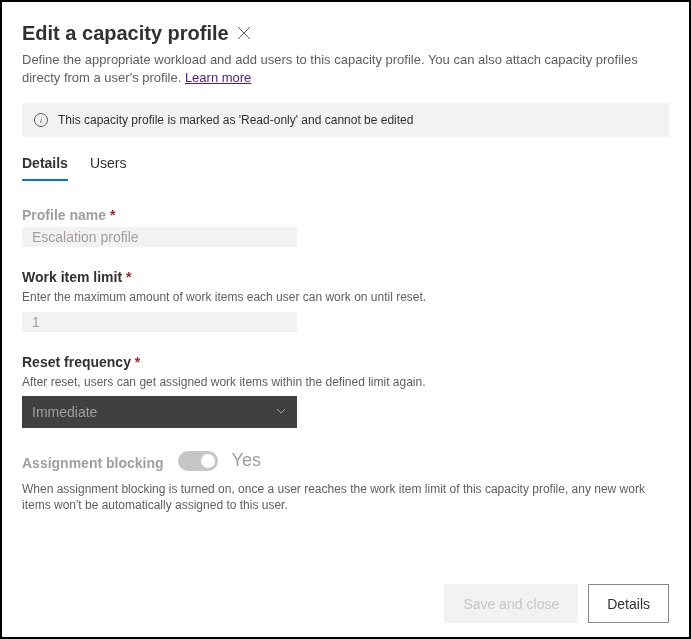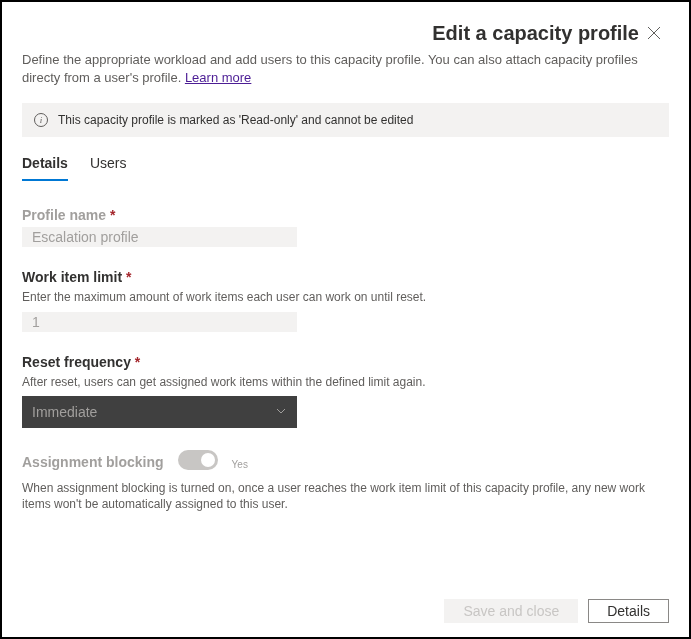--- a/index.html
+++ b/index.html
@@ -11,21 +11,21 @@
       font-family: "Segoe UI", -apple-system, BlinkMacSystemFont, sans-serif;
       background: #fff;
       width: 691px;
       height: 639px;
       border: 2px solid #000;
       position: relative;
       padding: 20px 20px 0 20px;
     }
     .header-row {
       display: flex;
-      justify-content: flex-end;
+      justify-content: flex-start;
       align-items: flex-start;
     }
     .dialog-title {
       font-size: 20px;
       font-weight: 600;
       color: #323130;
       margin-bottom: 6px;
     }
     .close-x {
       font-size: 16px;
@@ -166,32 +166,32 @@
     .toggle-knob {
       width: 14px;
       height: 14px;
       background: #fff;
       border-radius: 50%;
       position: absolute;
       right: 3px;
       top: 3px;
     }
     .toggle-state {
-      font-size: 10px;
+      font-size: 18px;
       color: #a19f9d;
     }
     .footer {
       position: absolute;
       right: 20px;
       bottom: 14px;
       display: flex;
       gap: 10px;
     }
     .btn {
-      height: 24px;
+      height: 39px;
       padding: 0 18px;
       font-size: 14px;
       font-family: inherit;
       border: 1px solid #8a8886;
       background: #fff;
       color: #323130;
       cursor: pointer;
     }
     .btn.primary-disabled {
       background: #f3f2f1;

